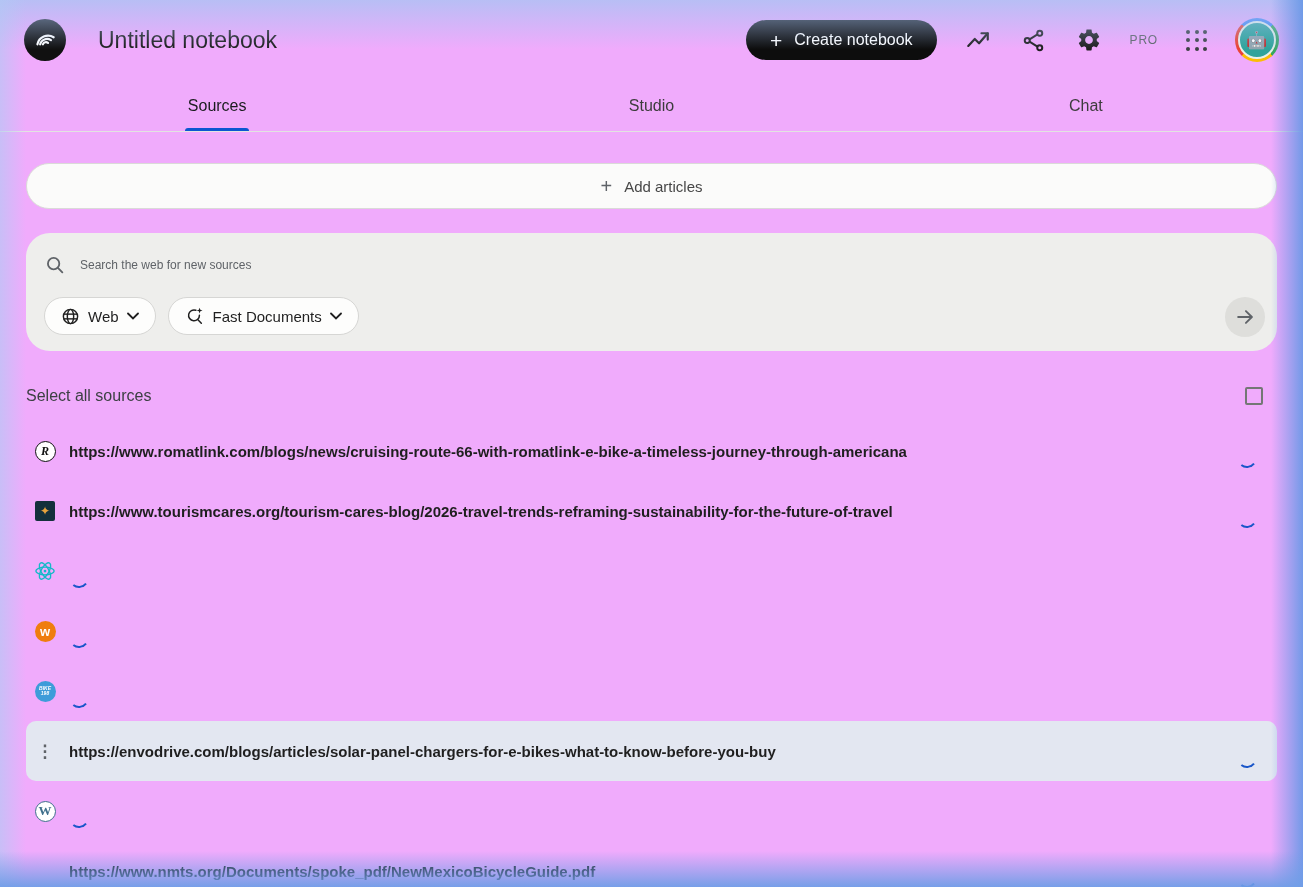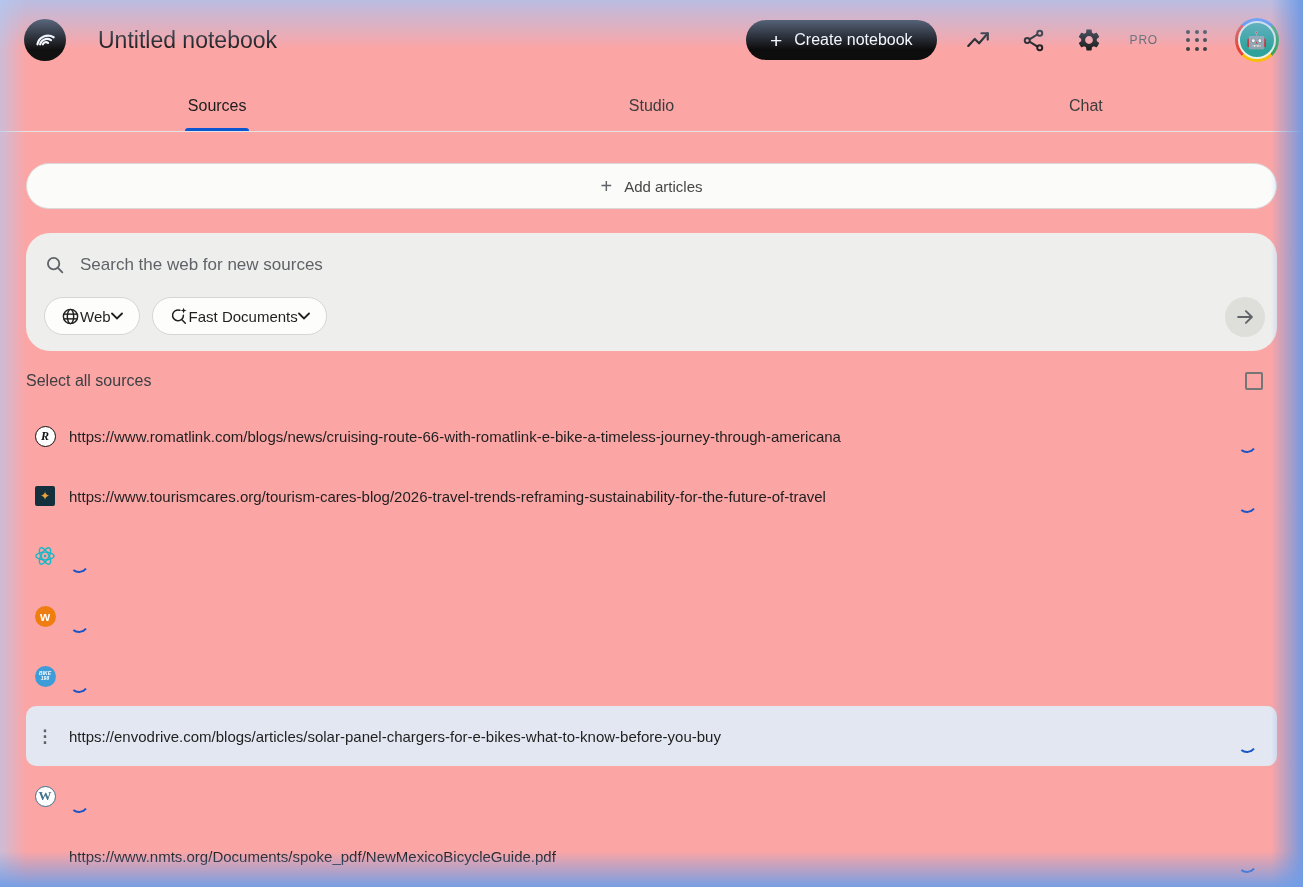--- a/index.html
+++ b/index.html
@@ -1,18 +1,18 @@
 <!DOCTYPE html>
 <html><head>
 <meta charset="utf-8">
 <style>
   * { margin:0; padding:0; box-sizing:border-box; }
   html,body { width:1303px; height:887px; }
   body { font-family:"Liberation Sans", sans-serif; background:#f2f2f0; color:#1f1f1f; overflow:hidden; }
-  .page { position:relative; width:1303px; height:887px; background:#fca5a5; overflow:hidden; }
+  .page { position:relative; width:1303px; height:887px; background:#f0abfc; overflow:hidden; }
 
   
   .edge { position:absolute; pointer-events:none; z-index:50; }
   .edge-top    { top:0; left:0; right:0; height:58px;  background:linear-gradient(180deg, rgba(168,196,243,.78), rgba(168,196,243,0) 85%); }
   .edge-left   { top:0; left:0; bottom:0; width:26px;  background:linear-gradient(90deg,  rgba(176,202,244,.62), rgba(176,202,244,0)); }
   .edge-right  { top:0; right:0; bottom:0; width:32px; background:linear-gradient(270deg, rgba(104,152,230,.92), rgba(104,152,230,0)); }
   .edge-bottom { left:0; right:0; bottom:0; height:36px; background:linear-gradient(0deg, rgba(112,158,231,.95), rgba(112,158,231,0)); }
 
   
   .header { display:flex; align-items:center; height:80px; padding:0 24px; }
@@ -36,37 +36,37 @@
 
   .content { padding:0 26px; }
 
   
   .add-sources { margin-top:31px; height:46px; width:100%; border:1px solid #dadad8; border-radius:24px; background:#fbfbfa; display:flex; align-items:center; justify-content:center; gap:12px; font-size:15px; color:#474747; font-family:inherit; cursor:pointer; }
   .add-sources .plus { font-size:20px; font-weight:300; color:#5f6368; }
 
   
   .search-panel { position:relative; margin-top:24px; height:118px; border-radius:24px; background:#eeeeec; padding:14px 18px; }
   .search-row { display:flex; align-items:center; gap:14px; height:36px; }
-  .search-input { flex:1; border:none; background:transparent; outline:none; font-size:17px; font-family:inherit; color:#1f1f1f; }
+  .search-input { flex:1; border:none; background:transparent; outline:none; font-size:12px; font-family:inherit; color:#1f1f1f; }
   .search-input::placeholder { color:#5f6368; }
   .chips-row { display:flex; gap:12px; margin-top:14px; }
-  .chip { display:flex; align-items:center; gap:0; height:38px; padding:8px 16px; background:#fdfdfc; border:1px solid #d6d6d4; border-radius:20px; font-size:15px; color:#1f1f1f; font-family:inherit; cursor:pointer; }
+  .chip { display:flex; align-items:center; gap:8px; height:38px; padding:8px 16px; background:#fdfdfc; border:1px solid #d6d6d4; border-radius:20px; font-size:15px; color:#1f1f1f; font-family:inherit; cursor:pointer; }
   .submit-btn { position:absolute; right:12px; bottom:14px; width:40px; height:40px; border-radius:50%; border:none; background:#dededb; display:flex; align-items:center; justify-content:center; cursor:pointer; }
 
   
-  .select-all-row { margin-top:18px; display:flex; align-items:center; justify-content:space-between; height:24px; }
+  .select-all-row { margin-top:33px; display:flex; align-items:center; justify-content:space-between; height:24px; }
   .select-all-label { font-size:16px; color:#3c4043; }
   .checkbox { width:18px; height:18px; border:2px solid #747775; border-radius:2px; background:transparent; margin-right:14px; cursor:pointer; }
 
   
   .source-list { margin-top:13px; }
   .source-row { display:flex; align-items:center; height:60px; padding:0 8px; border-radius:10px; cursor:pointer; position:relative; }
   .source-row.hovered { background:#e3e7f1; }
   .fav-slot { width:22px; height:22px; flex:0 0 auto; display:flex; align-items:center; justify-content:center; margin-right:13px; }
-  .src-url { font-size:15px; color:#1f1f1f; flex:1 1 auto; white-space:nowrap; overflow:hidden; text-overflow:ellipsis; }
+  .src-url { font-size:15px; color:#1f1f1f; flex:1 1 auto; white-space:nowrap; overflow:hidden; text-overflow:ellipsis;font-weight:bold; }
   .row-right { width:20px; height:20px; margin-right:12px; margin-top:14px; flex:0 0 auto; }
   .spinner { display:block; width:20px; height:20px; border-radius:50%; border:2.6px solid transparent; border-bottom-color:#1a56c9; transform:rotate(-6deg); }
 
   
   .fav { display:flex; align-items:center; justify-content:center; }
   .fav-roma { width:21px; height:21px; border-radius:50%; border:1.6px solid #111; color:#111; font-size:12px; font-weight:700; font-style:italic; font-family:"Liberation Serif", serif; background:#fff; }
   .fav-tc { width:20px; height:20px; background:#14303c; color:#e8a33d; font-size:12px; border-radius:2px; }
   .fav-velo { width:21px; height:21px; border-radius:50%; background:#ef7d0f; color:#fff; font-size:13px; font-weight:700; }
   .fav-bike { width:21px; height:21px; border-radius:50%; background:#3e9cd9; color:#fff; flex-direction:column; font-size:5px; font-weight:700; font-style:italic; line-height:1.1; }
   .fav-wp { width:21px; height:21px; border-radius:50%; border:1.6px solid #40708c; color:#40708c; font-family:"Liberation Serif", serif; font-size:13px; font-weight:600; background:#fff; }

